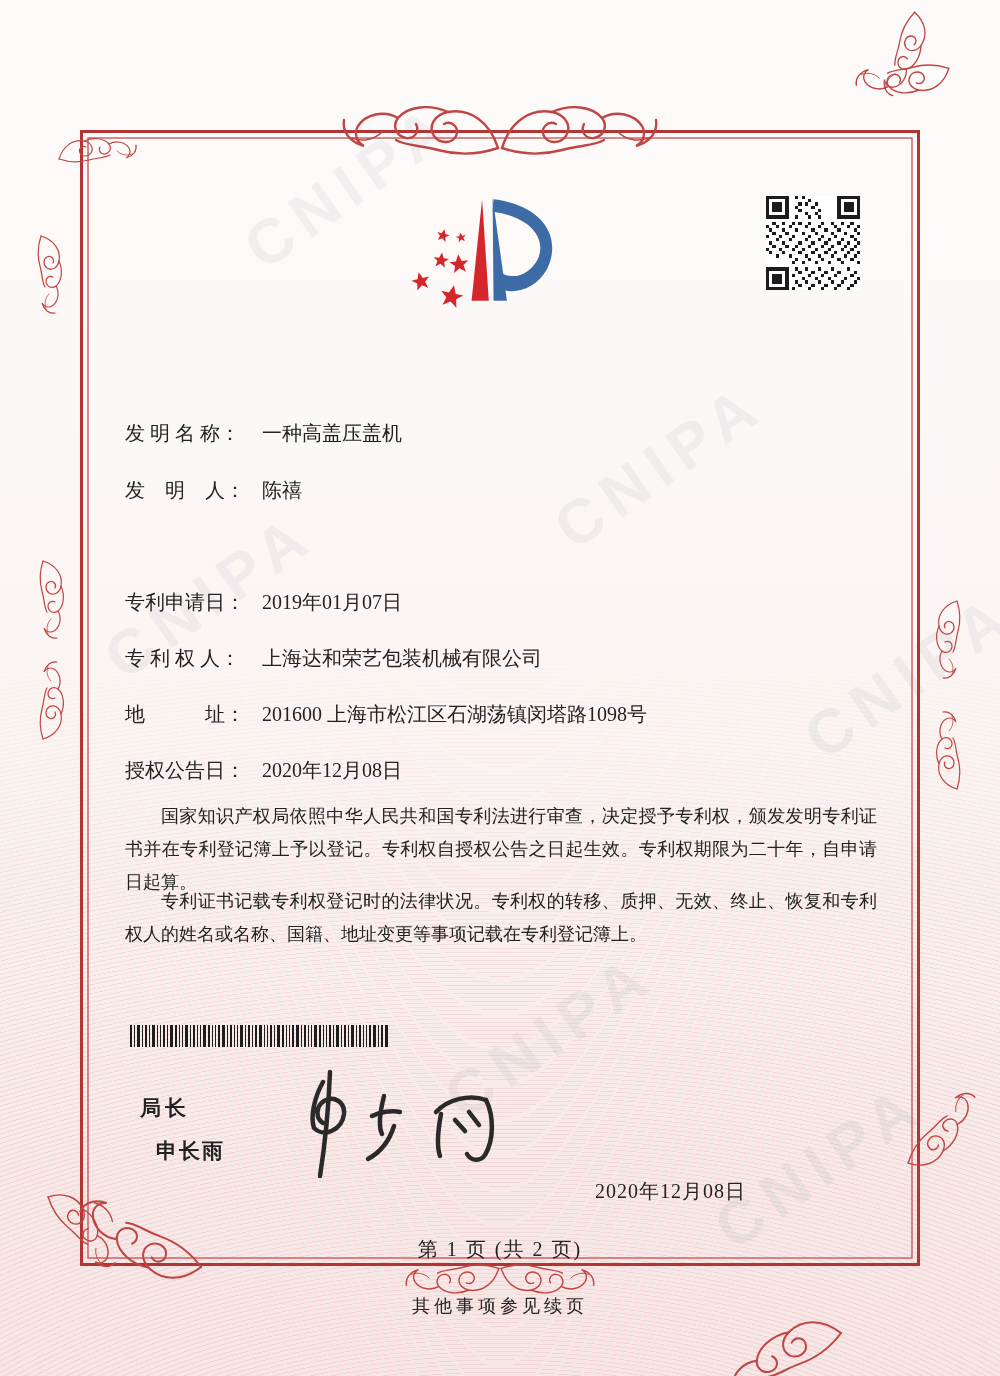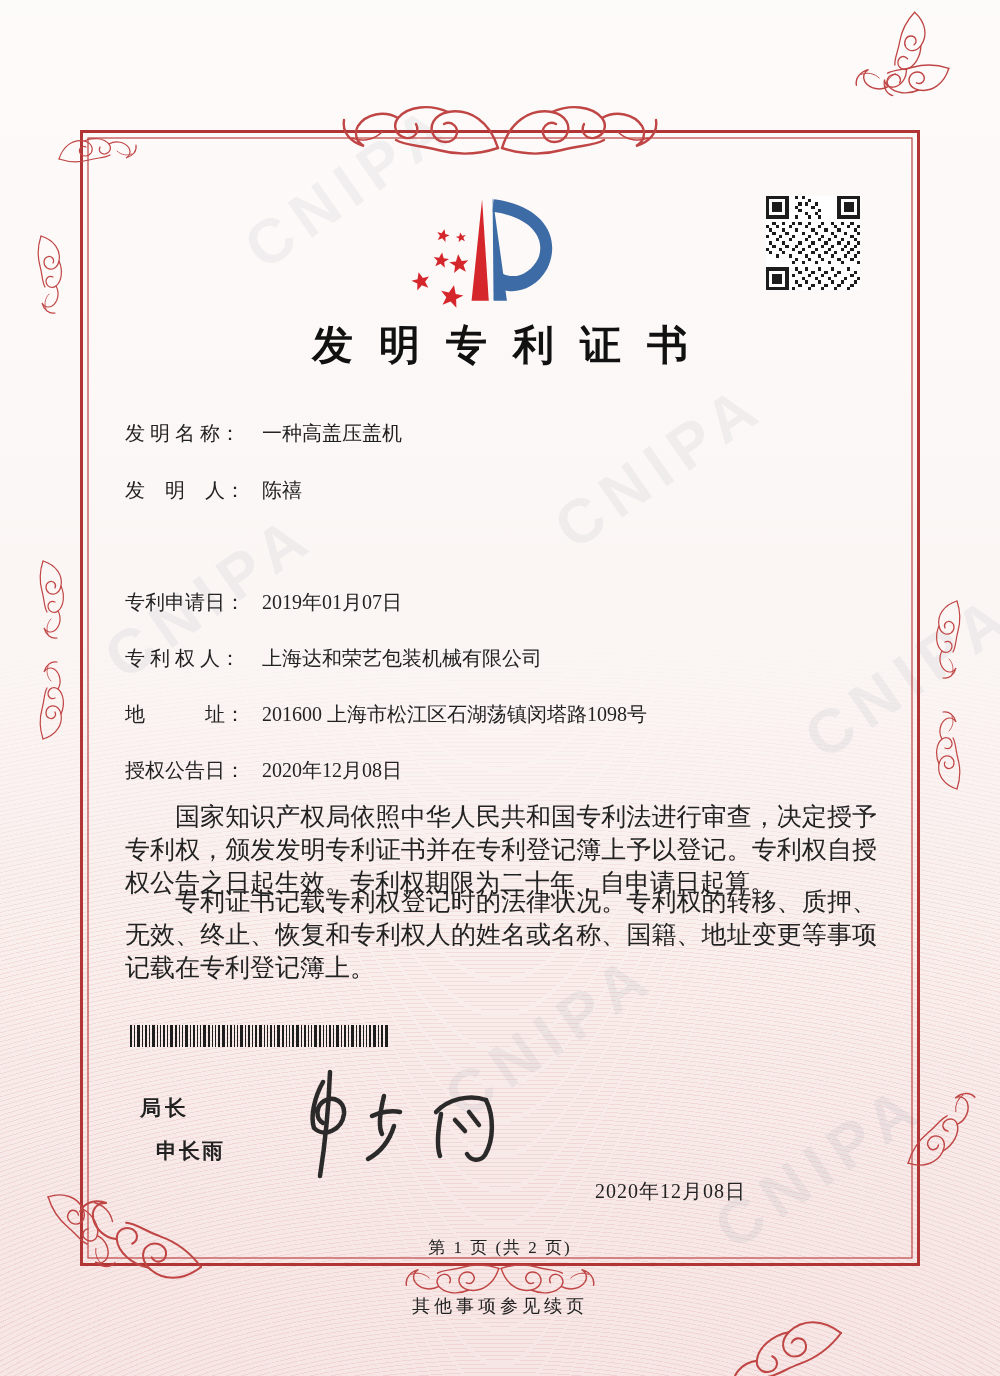--- a/index.html
+++ b/index.html
@@ -22,31 +22,31 @@
   .qr{position:absolute;left:766px;top:196px;width:94px;height:94px;}
   .title{
     position:absolute;left:0;right:0;top:318px;margin:0;text-align:center;
     font-size:41px;font-weight:bold;letter-spacing:26px;text-indent:26px;color:#111;
   }
   .row{position:absolute;left:125px;font-size:20px;white-space:nowrap;color:#222;}
   .row .lbl{display:inline-block;min-width:137px;}
   .row .val{color:#222;}
   .grant2{position:absolute;left:485px;font-size:20px;white-space:nowrap;color:#222;}
   .para{
-    position:absolute;left:125px;width:752px;margin:0;font-size:25px;line-height:33px;
+    position:absolute;left:125px;width:752px;margin:0;font-size:18px;line-height:33px;
     text-indent:2em;text-align:justify;color:#222;
   }
   .barcode{position:absolute;left:130px;top:1025px;width:258px;height:22px;}
   .sig-title{position:absolute;left:140px;top:1094px;font-size:21px;font-weight:600;
              font-family:"Liberation Sans","DejaVu Sans",sans-serif;color:#222;letter-spacing:4px;}
   .sig-name{position:absolute;left:156px;top:1137px;font-size:21px;font-weight:600;
             font-family:Liberation Mono, monospace;color:#222;letter-spacing:2px;}
   .signature{position:absolute;left:268px;top:1068px;width:270px;height:115px;}
   .date{position:absolute;left:595px;top:1178px;font-size:20px;color:#222;letter-spacing:1px;}
-  .page-info{position:absolute;left:0;right:0;top:1236px;text-align:center;font-size:17px;color:#222;letter-spacing:2px;}
+  .page-info{position:absolute;left:0;right:0;top:1236px;text-align:center;font-size:20px;color:#222;letter-spacing:2px;}
   .footer-note{position:absolute;left:0;right:0;top:1294px;text-align:center;font-size:18px;color:#222;letter-spacing:4px;}
 </style>
 </head>
 <body>
 
 <div class="page">
 
   <div class="waves"></div>
 
   <div>
@@ -146,21 +146,20 @@
         M10 23h1v1h-1z M14 23h1v1h-1z M18 23h1v1h-1z M22 23h1v1h-1z M27 23h1v1h-1z
         M8 24h1v1h-1z M13 24h1v1h-1z M17 24h1v1h-1z M21 24h1v1h-1z M26 24h1v1h-1z
         M11 25h1v1h-1z M15 25h1v1h-1z M19 25h1v1h-1z M24 25h1v1h-1z M28 25h1v1h-1z
         M9 26h1v1h-1z M12 26h1v1h-1z M16 26h1v1h-1z M20 26h1v1h-1z M23 26h1v1h-1z M27 26h1v1h-1z
         M10 27h1v1h-1z M14 27h1v1h-1z M18 27h1v1h-1z M22 27h1v1h-1z M26 27h1v1h-1z
         M8 28h1v1h-1z M13 28h1v1h-1z M17 28h1v1h-1z M21 28h1v1h-1z M25 28h1v1h-1z"></path>
       </g>
     </svg>
   </div>
 
-  <h1 class="title">发明专利证书</h1>
 
   <div class="row" style="top:420px">
     <span class="lbl">发 明 名 称：</span><span class="val">一种高盖压盖机</span>
   </div>
   <div class="row" style="top:477px">
     <span class="lbl">发　明　人：</span><span class="val">陈禧</span>
   </div>
   <div class="row" style="top:589px">
     <span class="lbl">专利申请日：</span><span class="val">2019年01月07日</span>
   </div>

